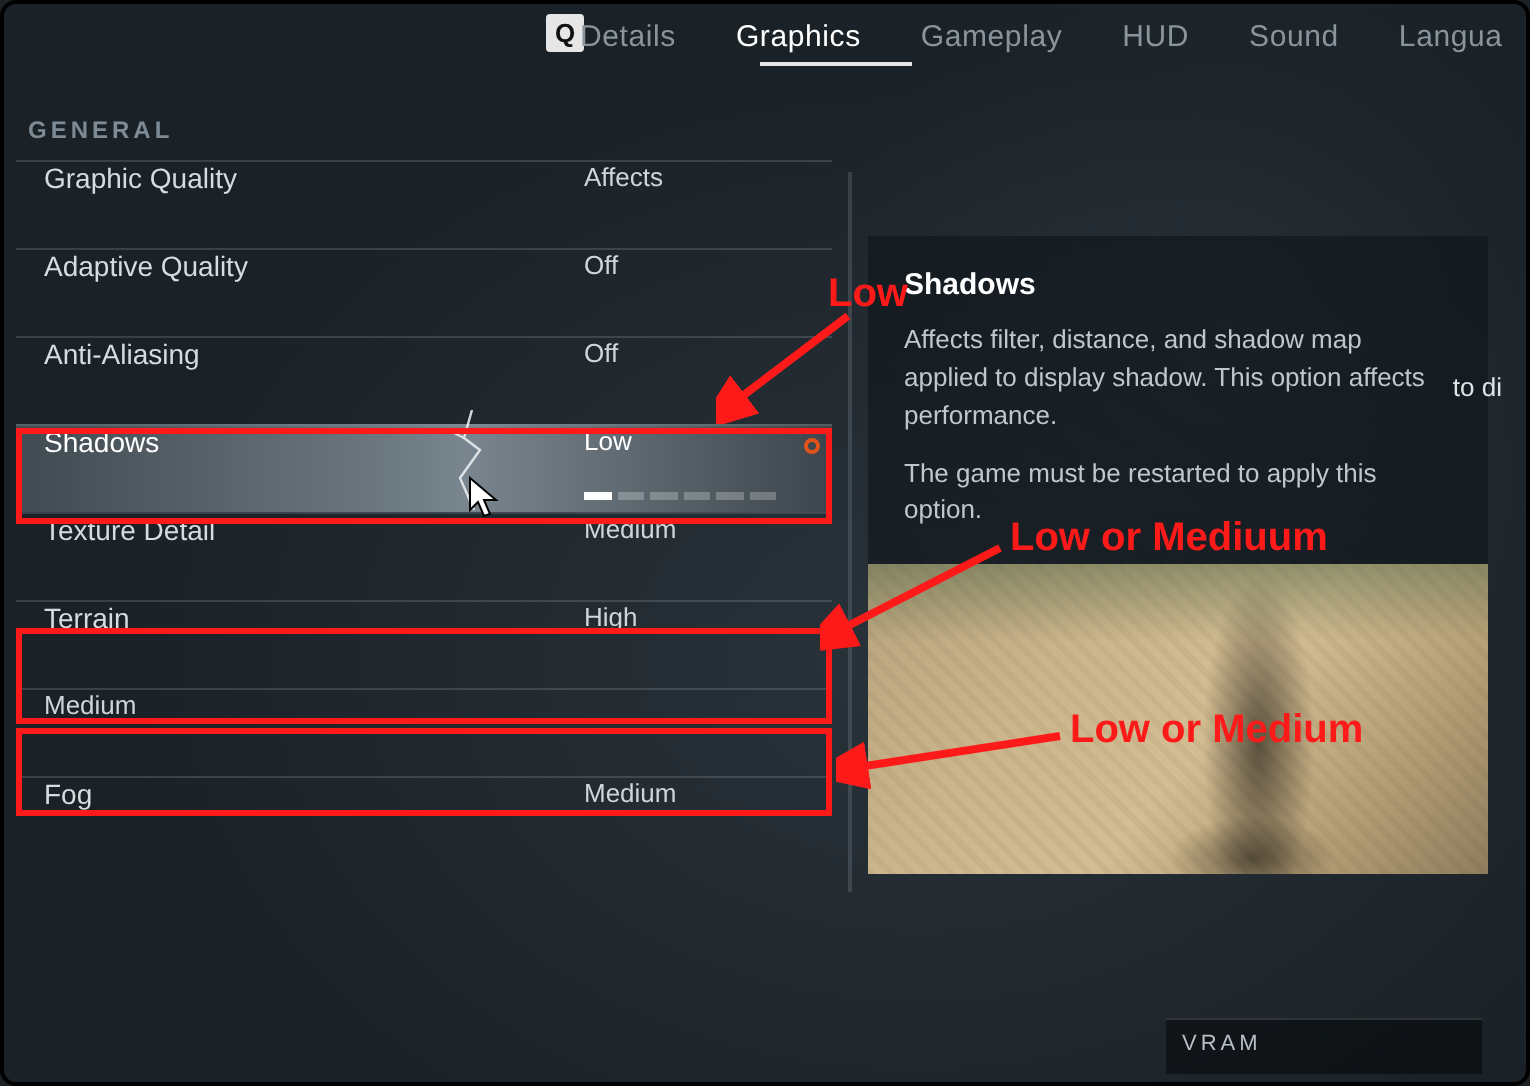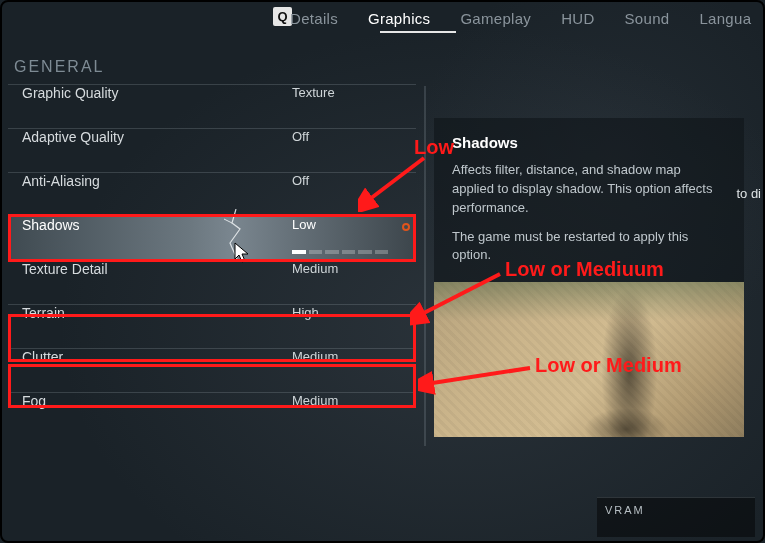--- a/index.html
+++ b/index.html
@@ -56,22 +56,22 @@
   .tabs-spacer-left { width: 25px; }
 
   
   .left-col {
     position: absolute;
     left: 8px; top: 44px;
     width: 408px;
   }
   .section-hdr {
     color: #7e8b94;
-    font-size: 16px;
-    font-weight: 400;
+    font-size: 12px;
+    font-weight: 700;
     letter-spacing: 2px;
     padding: 14px 2px 8px 6px;
   }
   .row {
     height: 44px;
     border-top: 1px solid rgba(140,150,158,0.28);
     display: flex; align-items: flex-start;
     padding: 0 18px 0 14px;
     font-size: 14px;
     color: #d6dbde;
@@ -138,29 +138,29 @@
   .preview::before{
     content:"";
     position:absolute; inset:0;
     background:
       linear-gradient(to bottom, rgba(80,100,70,0.5), transparent 25%),
       repeating-linear-gradient(45deg, rgba(0,0,0,0.04) 0 3px, transparent 3px 7px);
   }
 
   
   .edge-txt {
-    position: absolute; right: 4px; top: 186px;
+    position: absolute; right: 14px; top: 186px;
     color: #dfe4e6; font-size: 13px;
   }
 
   
   .vram {
     position: absolute;
-    right: 10px; bottom: 6px;
-    width: 158px; height: 40px;
+    right: 24px; bottom: 6px;
+    width: 158px; height: 28px;
     background: rgba(0,0,0,0.45);
     border-top: 1px solid rgba(140,150,158,0.25);
     color: #b7bfc4; font-size: 11px; letter-spacing: 2px;
     padding: 6px 8px;
   }
 
   
   .anno { position: absolute; z-index: 60; pointer-events: none; }
   .anno-box { border: 3px solid #ff1a1a; }
   .anno-text { color: #ff1a1a; font-weight: 700; font-size: 20px; font-family: Arial, sans-serif; }
@@ -187,21 +187,21 @@
 </div>
 <div class="tab-underline"></div>
 
 <div class="divider"></div>
 
 <div class="left-col">
   <div class="section-hdr">GENERAL</div>
 
   <div class="row">
     <span class="label">Graphic Quality</span>
-    <span class="value">Texture</span>
+    <span class="value">Affects</span>
   </div>
   <div class="row">
     <span class="label">Adaptive Quality</span>
     <span class="value">Off</span>
   </div>
   <div class="row">
     <span class="label">Anti-Aliasing</span>
     <span class="value">Off</span>
   </div>
   <div class="row selected">
@@ -230,21 +230,20 @@
 
   <div class="row">
     <span class="label">Texture Detail</span>
     <span class="value">Medium</span>
   </div>
   <div class="row">
     <span class="label">Terrain</span>
     <span class="value">High</span>
   </div>
   <div class="row">
-    <span class="label">Clutter</span>
     <span class="value">Medium</span>
   </div>
   <div class="row" style="border-bottom:none">
     <span class="label">Fog</span>
     <span class="value">Medium</span>
   </div>
 </div>
 
 <div class="info-panel">
   <div class="info-title">Shadows</div>

